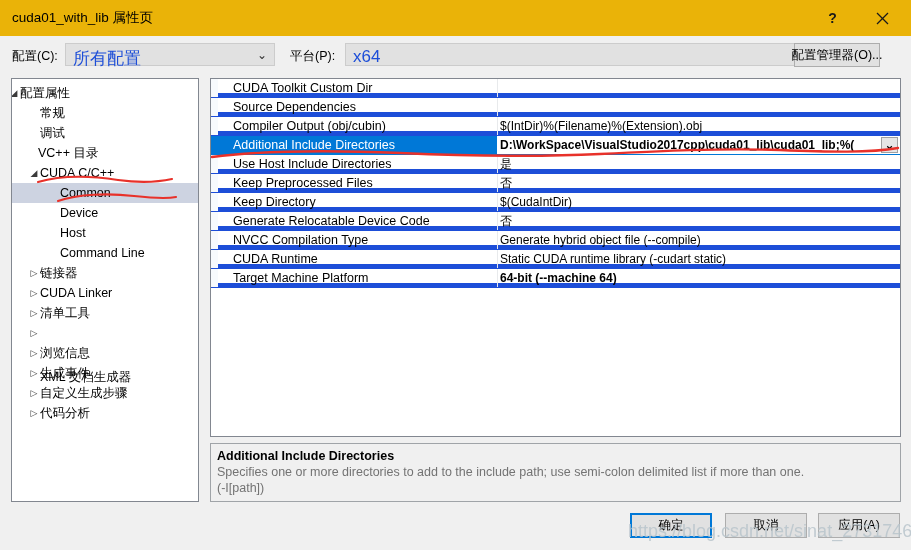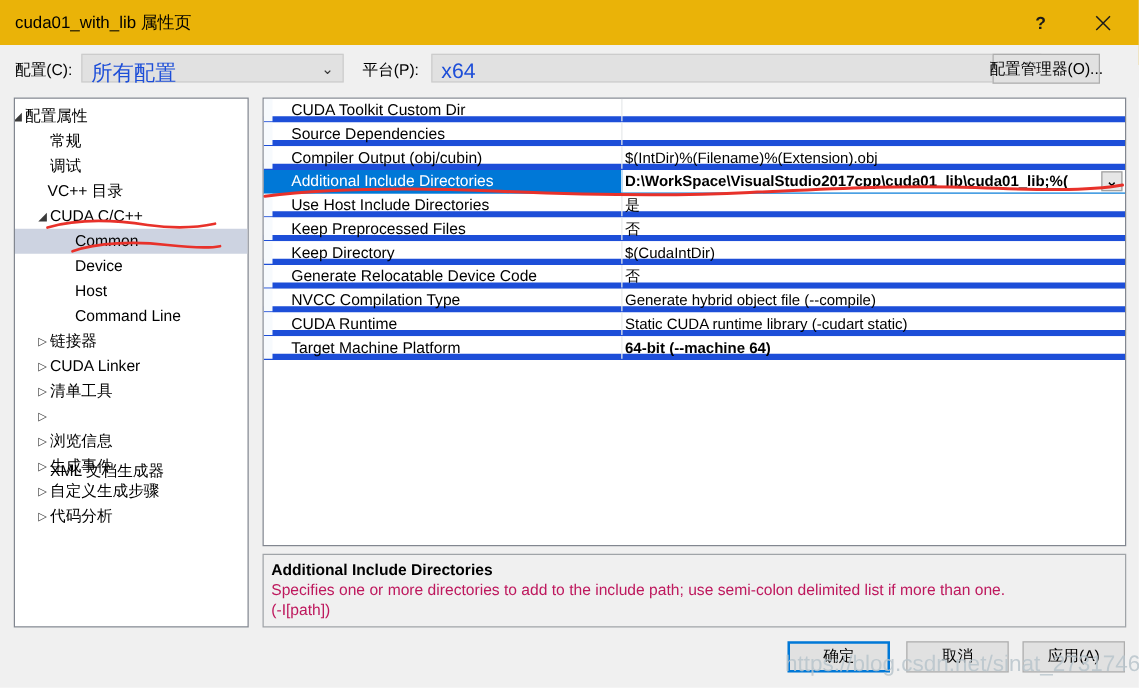--- a/index.html
+++ b/index.html
@@ -242,21 +242,21 @@
     padding: 4px 6px 0 6px;
   }
   .desc-title {
     font-size: 12.5px;
     font-weight: bold;
     color: #000;
     line-height: 16px;
   }
   .desc-body {
     font-size: 12.5px;
-    color: #be185d;
+    color: #737373;
     line-height: 16px;
   }
 
   
   #btn-ok {
     left: 630px; top: 513px; width: 82px; height: 25px;
     background: #e1e1e1;
     border: 2px solid #0078d7;
   }
   #btn-cancel { left: 725px; top: 513px; width: 82px; height: 25px; }

